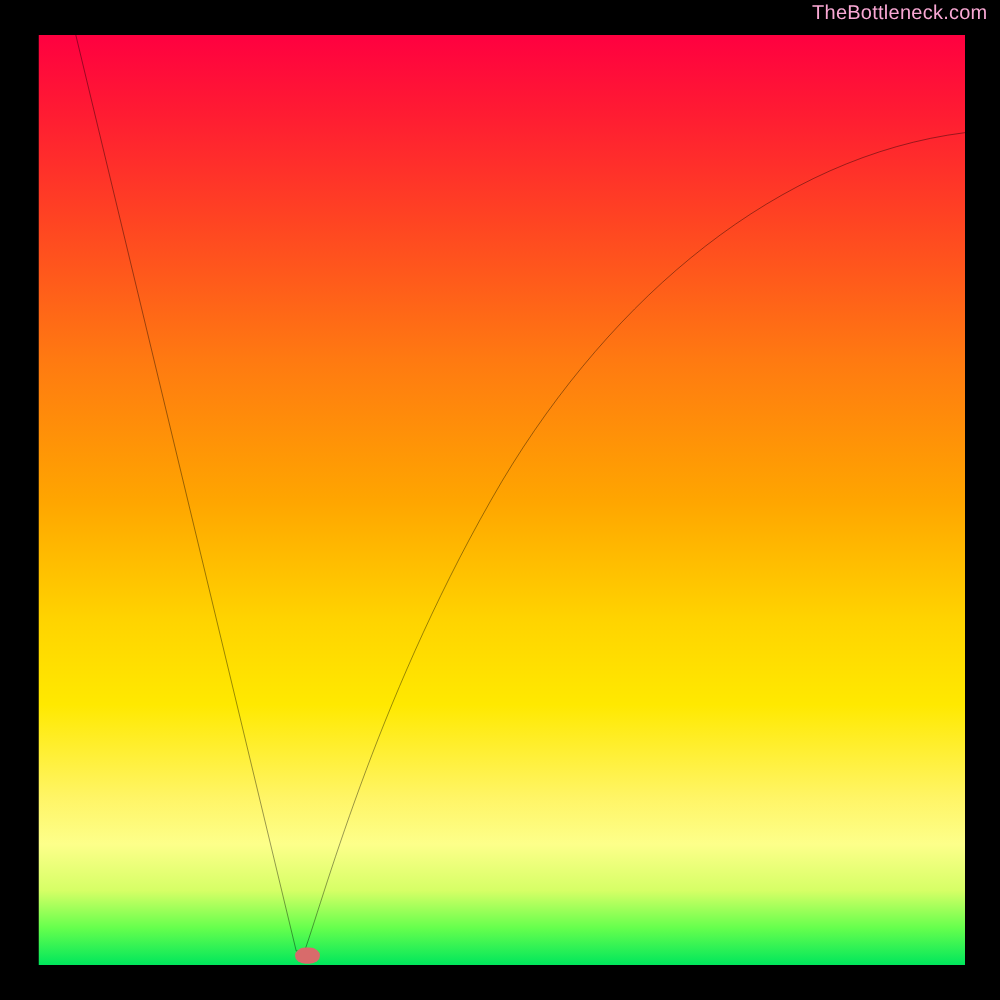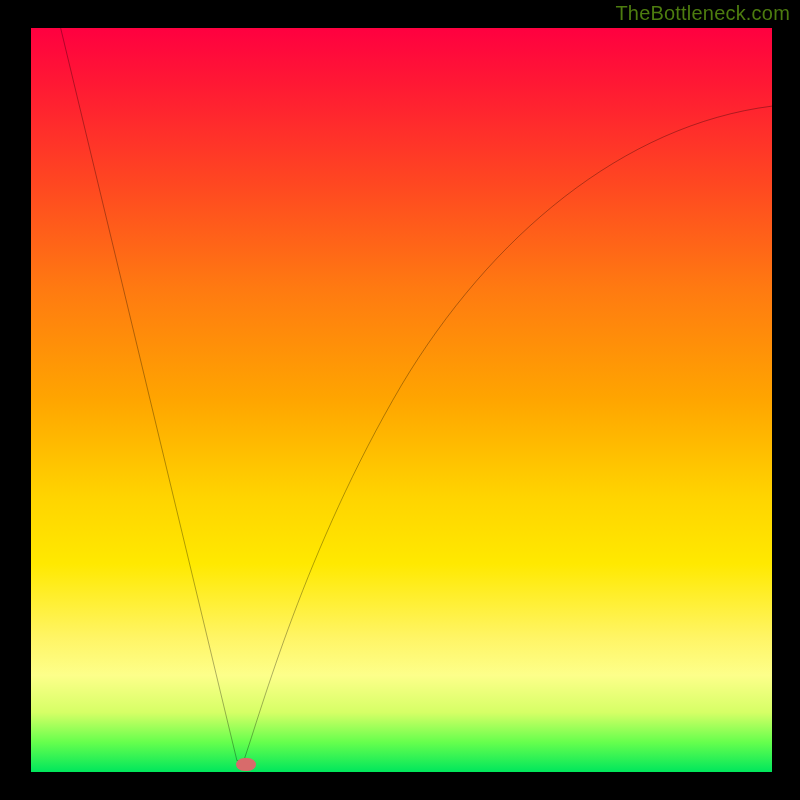--- a/index.html
+++ b/index.html
@@ -14,22 +14,22 @@
   .frame {
     position: relative;
     width: 800px;
     height: 800px;
     background: #000;
   }
   .watermark {
     position: absolute;
     top: 2px;
     right: 10px;
-    color: #4d7c0f;
-    font-size: 20px;
+    color: #f9a8d4;
+    font-size: 16px;
     font-weight: 500;
     letter-spacing: 0.2px;
     z-index: 3;
   }
   .plot-gradient {
     position: absolute;
     z-index: 1;
     
     background: linear-gradient(
       to bottom,

